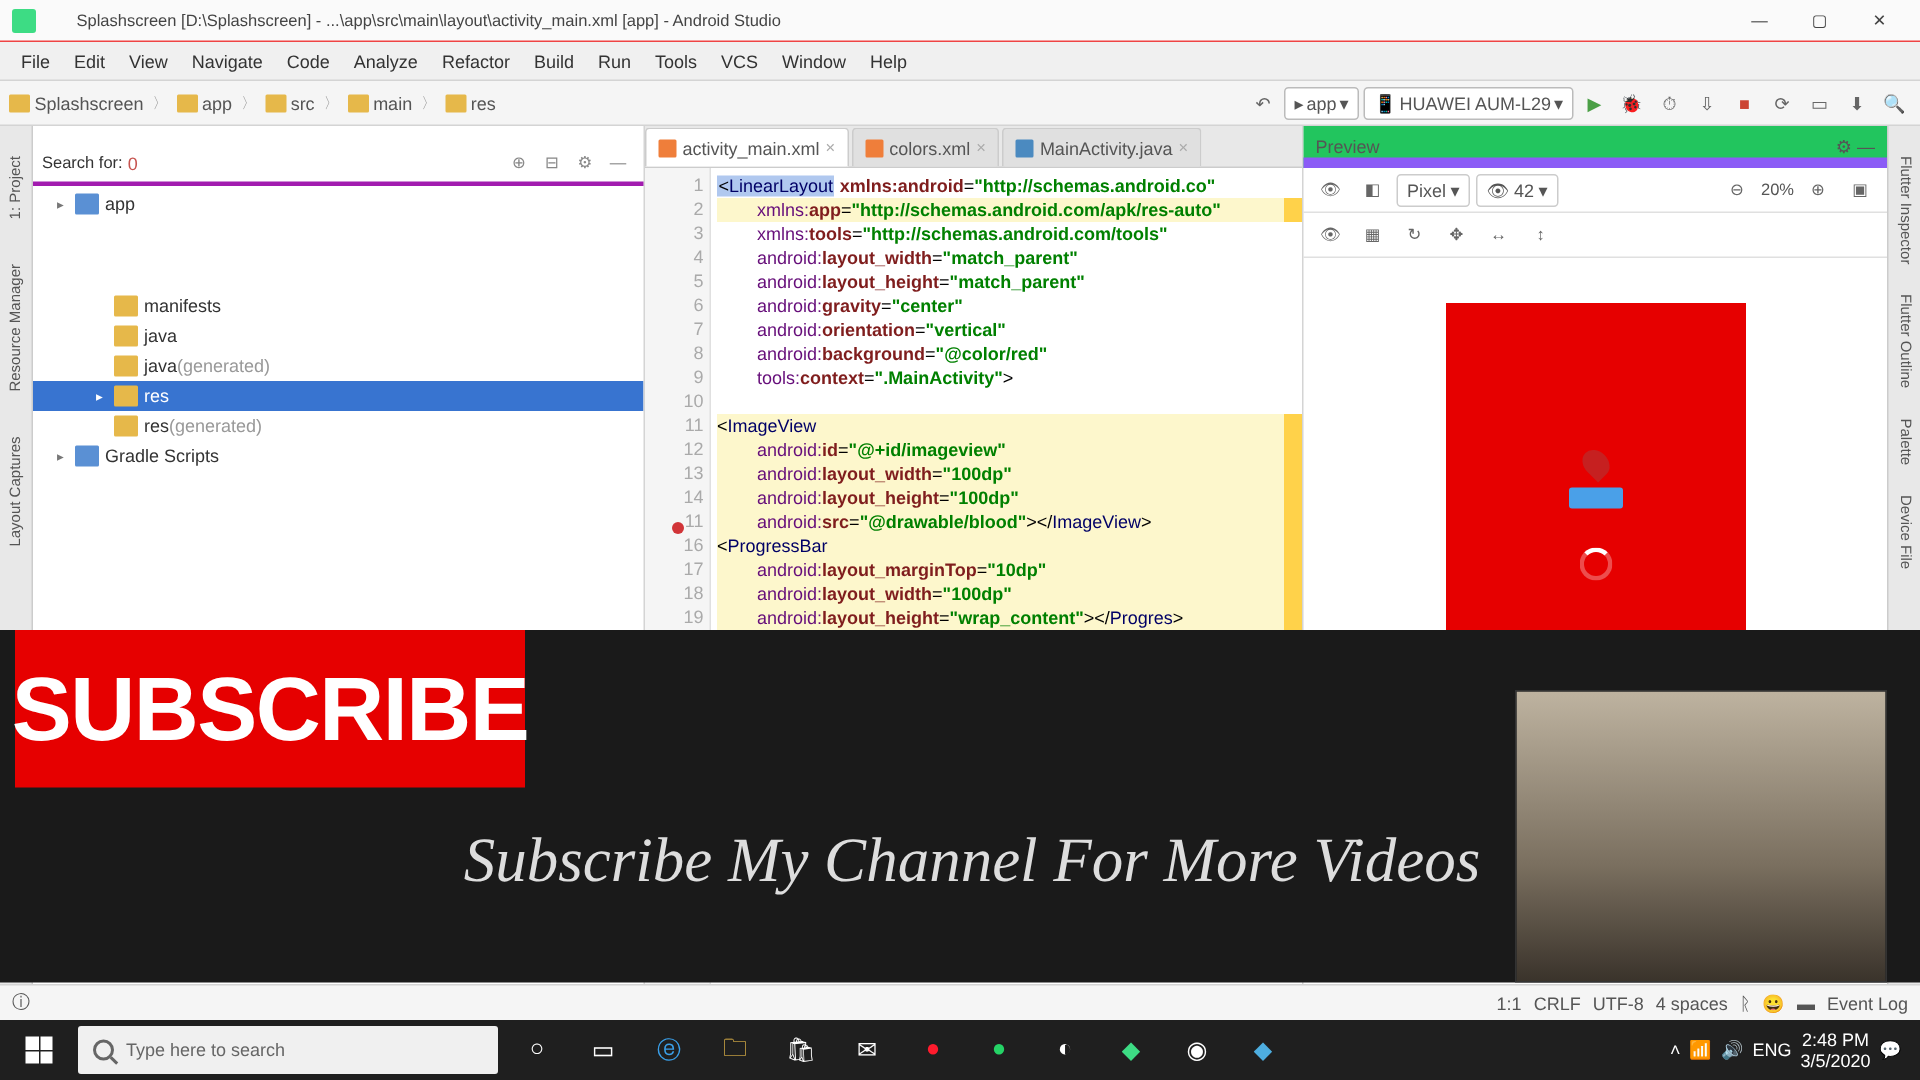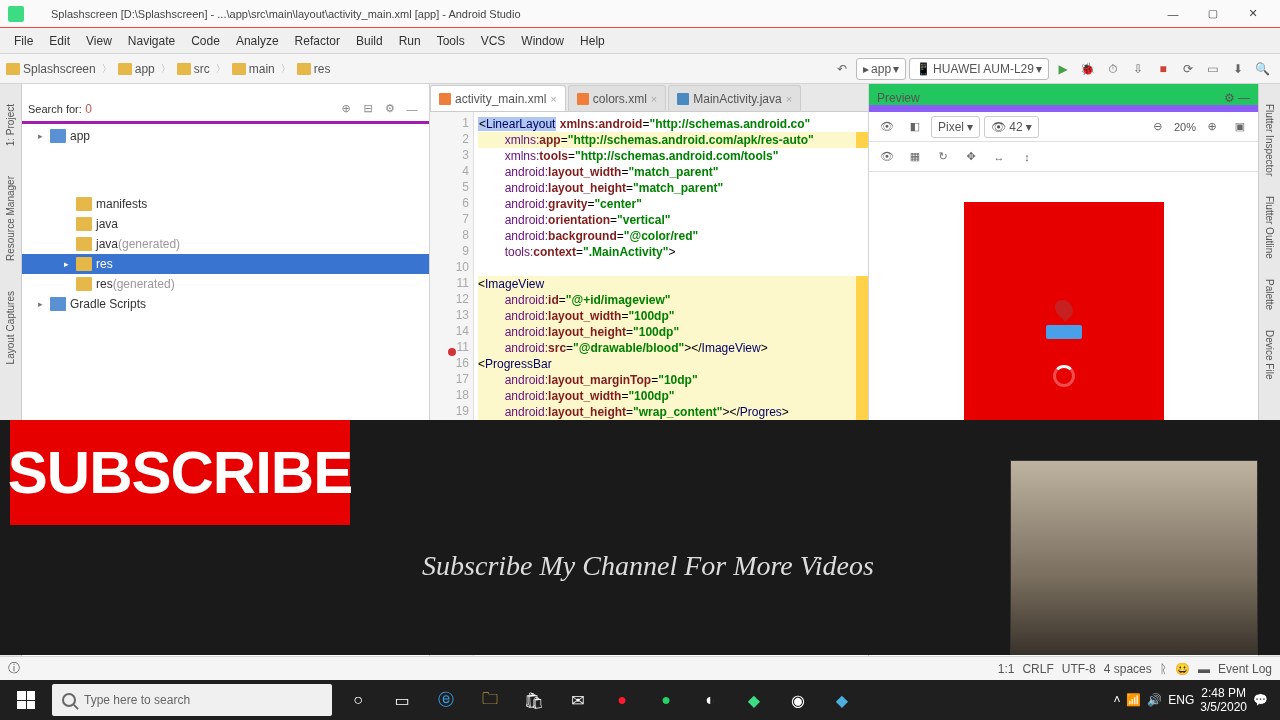--- a/index.html
+++ b/index.html
@@ -73,21 +73,21 @@
 .dev-img { width:36px; height:36px; position:relative; }
 .dev-img::before { content:""; position:absolute; top:-18px; left:10px; width:16px; height:20px; background:#c62020; border-radius:50% 50% 50% 0; transform:rotate(-45deg); }
 .dev-img::after { content:""; position:absolute; top:8px; left:0; width:36px; height:14px; background:#4aa0e8; border-radius:2px; }
 
 .right-gutter { width:22px; background:#e8e8e8; border-left:1px solid #ccc; display:flex; flex-direction:column; align-items:center; padding-top:20px; gap:20px; }
 .right-gutter .vtext { writing-mode:vertical-rl; font-size:10px; color:#555; white-space:nowrap; }
 
 .overlay-band { position:absolute; left:0; top:420px; width:1280px; height:235px; background:#1a1a1a; z-index:50; display:flex; flex-direction:column; }
 .sub-box { position:absolute; left:10px; top:420px; width:340px; height:105px; background:#e60000; display:flex; align-items:center; justify-content:center; z-index:55; }
 .sub-box span { color:#fff; font-weight:900; font-family:Arial Black,Arial; font-size:60px; letter-spacing:-1px; }
-.overlay-text { color:#ddd; font-style:italic; font-size:28px; font-family:Georgia,serif; text-align:center; margin-top:130px;margin-left:16px; }
+.overlay-text { color:#ddd; font-style:italic; font-size:42px; font-family:Georgia,serif; text-align:center; margin-top:130px;margin-left:16px; }
 
 .webcam { position:absolute; right:22px; top:460px; width:248px; height:195px; background:linear-gradient(180deg,#beb3a0 0%,#7a6f5f 60%,#3a332b 100%); z-index:60; border:1px solid #333; }
 
 .statusbar { position:absolute; bottom:40px; left:0; width:100%; height:24px; background:#f5f5f5; border-top:1px solid #d4d4d4; display:flex; align-items:center; padding:0 8px; font-size:11px; color:#555; justify-content:space-between; z-index:40; }
 .statusbar .right { display:flex; gap:8px; align-items:center; }
 
 .taskbar { position:absolute; bottom:0; left:0; width:100%; height:40px; background:#1f1f1f; display:flex; align-items:center; padding:0 4px; z-index:70; }
 .taskbar .start { width:44px; height:40px; display:flex; align-items:center; justify-content:center; }
 .taskbar .start .win-icon { width:18px; height:18px; display:grid; grid-template:repeat(2,1fr)/repeat(2,1fr); gap:1px; }
 .taskbar .start .win-icon div { background:#fff; }

